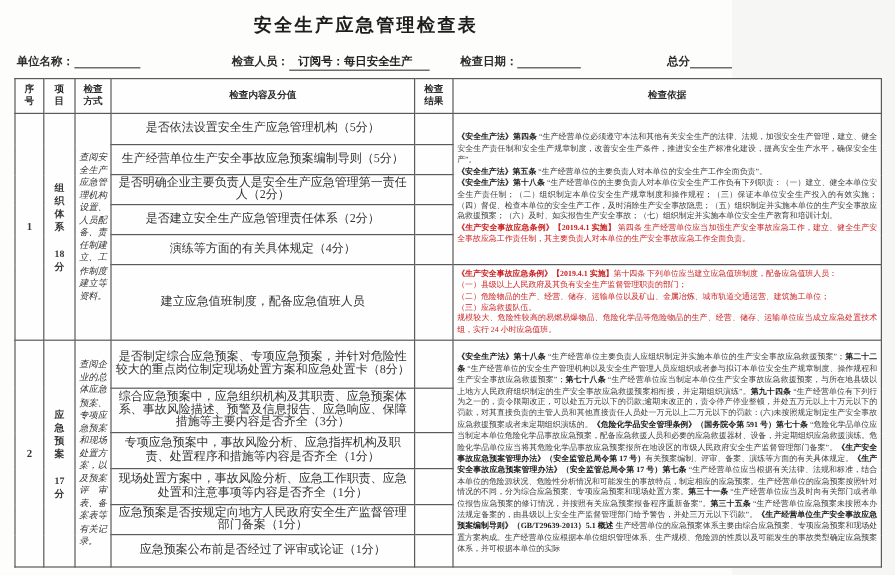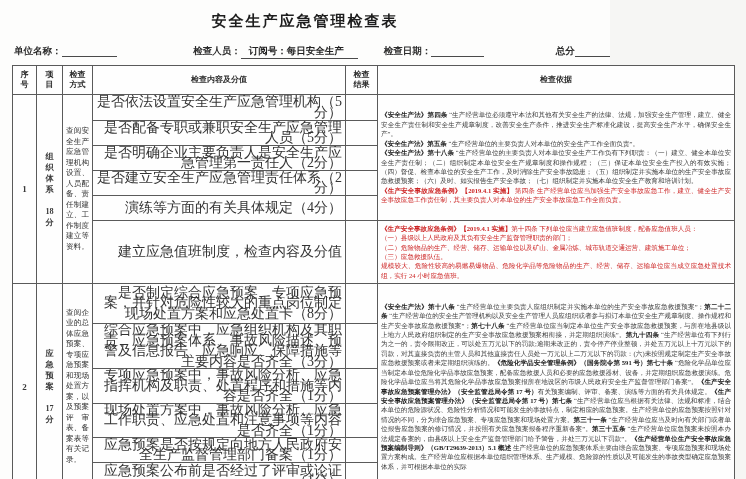--- a/index.html
+++ b/index.html
@@ -39,25 +39,25 @@
     font-size:8px;font-weight:bold;text-align:center;
     white-space:pre-line;line-height:10px;color:#2c2c2c;
   }
   td.c-no{text-align:center;font-size:9px;font-weight:bold;}
   td.c-project{
     text-align:center;font-size:8.2px;font-weight:bold;
     white-space:pre-line;line-height:11px;padding:2px 0;
   }
   td.c-method{
     font-size:7.6px;line-height:10.5px;padding:2px 3px;
-    text-align:justify;vertical-align:middle;color:#333;
+    text-align:justify;vertical-align:middle;color:#333;font-style:italic;
   }
   td.c-item{
-    font-size:14px;line-height:10.5px;padding:2px 6px;
-    text-align:right;color:#333;
+    font-size:10px;line-height:10.5px;padding:2px 6px;
+    text-align:center;color:#333;
   }
   td.c-result{}
   td.c-basis{
     font-size:6.6px;line-height:9.4px;padding:2px 4px;
     text-align:justify;vertical-align:top;white-space:pre-line;color:#3a3a3a;
   }
   .seg-n{color:#3a3a3a;}
   .seg-b{color:#222;font-weight:bold;}
   .seg-r{color:#cc2222;}
   .seg-rb{color:#cc2222;font-weight:bold;}
@@ -114,37 +114,37 @@
 分</td>
           <td class="c-method" rowspan="6">查阅安全生产应急管理机构设置、人员配备、责任制建立、工作制度建立等资料。</td>
           <td class="c-item">是否依法设置安全生产应急管理机构（5分）</td>
           <td class="c-result"></td>
           <td class="c-basis" rowspan="5"><span class="seg-b">《安全生产法》第四条 </span><span class="seg-n">“生产经营单位必须遵守本法和其他有关安全生产的法律、法规，加强安全生产管理，建立、健全安全生产责任制和安全生产规章制度，改善安全生产条件，推进安全生产标准化建设，提高安全生产水平，确保安全生产”。
 </span><span class="seg-b">《安全生产法》第五条 </span><span class="seg-n">“生产经营单位的主要负责人对本单位的安全生产工作全面负责”。
 </span><span class="seg-b">《安全生产法》第十八条 </span><span class="seg-n">“生产经营单位的主要负责人对本单位安全生产工作负有下列职责：（一）建立、健全本单位安全生产责任制；（二）组织制定本单位安全生产规章制度和操作规程；（三）保证本单位安全生产投入的有效实施；（四）督促、检查本单位的安全生产工作，及时消除生产安全事故隐患；（五）组织制定并实施本单位的生产安全事故应急救援预案；（六）及时、如实报告生产安全事故；（七）组织制定并实施本单位安全生产教育和培训计划。
 </span><span class="seg-rb">《生产安全事故应急条例》【2019.4.1 实施】</span><span class="seg-r"> 第四条  生产经营单位应当加强生产安全事故应急工作，建立、健全生产安全事故应急工作责任制，其主要负责人对本单位的生产安全事故应急工作全面负责。</span></td>
         </tr>
         <tr style="height: 25px;">
-          <td class="c-item">是否配备专职或兼职安全生产应急管理人员（5分）</td>
+          <td class="c-item">生产经营单位生产安全事故应急预案编制导则（5分）</td>
           <td class="c-result"></td>
         </tr>
         <tr style="height: 25px;">
           <td class="c-item">是否明确企业主要负责人是安全生产应急管理第一责任人（2分）</td>
           <td class="c-result"></td>
         </tr>
         <tr style="height: 25px;">
           <td class="c-item">是否建立安全生产应急管理责任体系（2分）</td>
           <td class="c-result"></td>
         </tr>
         <tr style="height: 25px;">
           <td class="c-item">演练等方面的有关具体规定（4分）</td>
           <td class="c-result"></td>
         </tr>
         <tr style="height: 63px;">
-          <td class="c-item">建立应急值班制度，检查内容及分值</td>
+          <td class="c-item">建立应急值班制度，配备应急值班人员</td>
           <td class="c-result"></td>
           <td class="c-basis" rowspan="1"><span class="seg-rb">《生产安全事故应急条例》【2019.4.1 实施】</span><span class="seg-r">第十四条  下列单位应当建立应急值班制度，配备应急值班人员：
 （一）县级以上人民政府及其负有安全生产监督管理职责的部门；
 （二）危险物品的生产、经营、储存、运输单位以及矿山、金属冶炼、城市轨道交通运营、建筑施工单位；
 （三）应急救援队伍。
 规模较大、危险性较高的易燃易爆物品、危险化学品等危险物品的生产、经营、储存、运输单位应当成立应急处置技术组，实行 24 小时应急值班。</span></td>
         </tr>
         <tr style="height: 40px;">
           <td class="c-no" rowspan="6">2</td>
           <td class="c-project" rowspan="6">应

